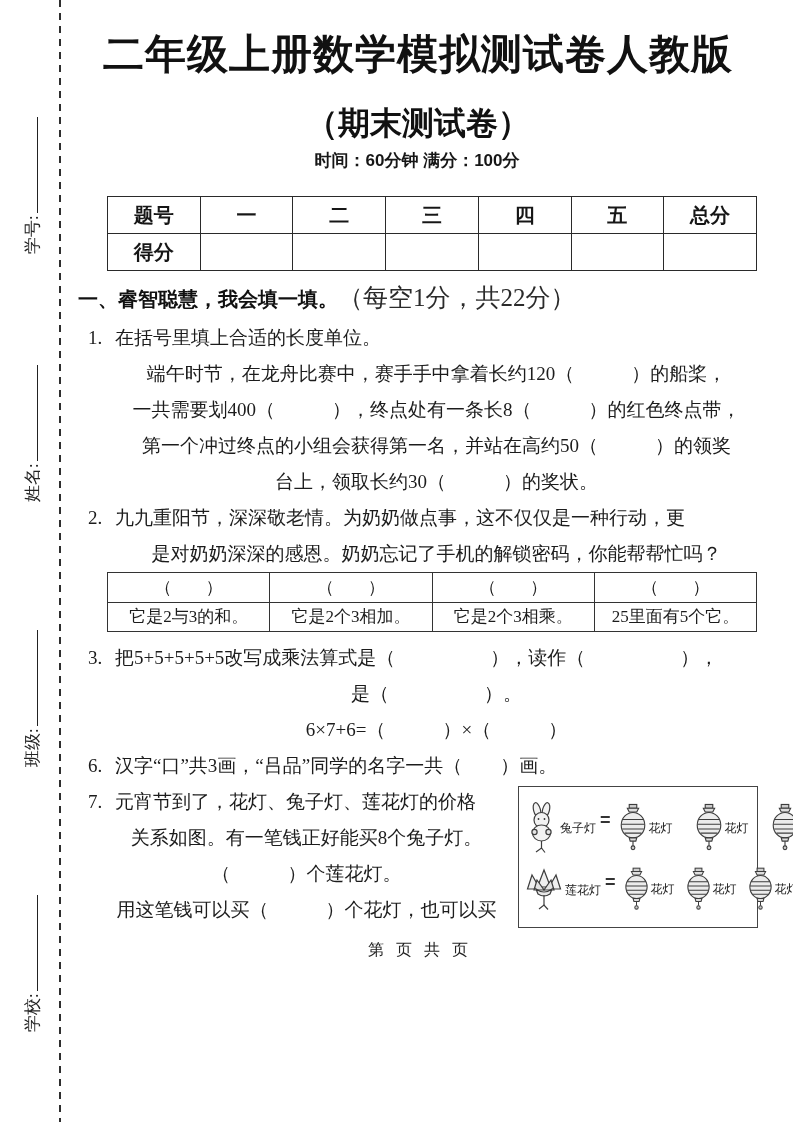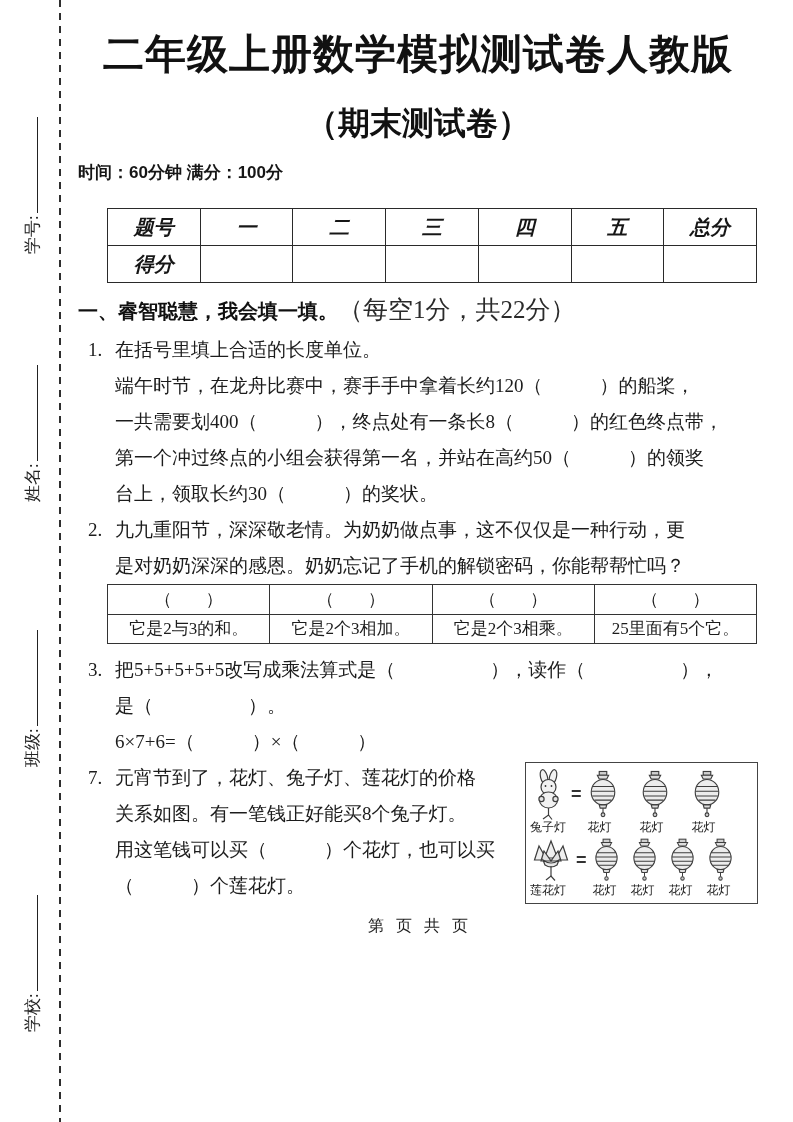--- a/index.html
+++ b/index.html
@@ -26,54 +26,54 @@
   .title {
     margin-top:28px; line-height:52px; text-align:center;
     font-family:"Liberation Sans", sans-serif; font-weight:700; font-size:41px;
     letter-spacing:1px; color:#111;
   }
   .subtitle {
     margin-top:22px; line-height:42px; text-align:center;
     font-family:"Liberation Sans", sans-serif; font-weight:700; font-size:32px; color:#111;
   }
   .meta {
-    margin-top:16px; line-height:26px; text-align:left; padding-right:2px;
+    margin-top:4px; line-height:26px; text-align:center; padding-right:2px;
     font-family:"Liberation Sans", sans-serif; font-weight:600; font-size:17px; color:#161616;
   }
   table.score {
     margin-top:22px; margin-left:29px; border-collapse:collapse; table-layout:fixed;
-    width:650px; font-family:"Liberation Sans", sans-serif;font-style:italic;
+    width:650px; font-family:"Liberation Sans", sans-serif;
   }
   table.score td {
     border:1.8px solid #2a2a2a; height:37px; text-align:center; vertical-align:middle;
     font-size:20px; font-weight:700; color:#161616;
   }
   .sec-heading { margin-top:12px; line-height:30px; font-size:20px; }
   .sec-heading .hb { font-family:"Liberation Sans", sans-serif; font-weight:700; color:#101010; }
   .sec-heading .hn { font-size:25px; color:#2b2b2b; }
   .qbody { margin-top:6px; margin-left:10px; width:670px; font-size:19px; }
   .qline { line-height:36px; height:36px; white-space:nowrap; }
-  .qline.cont { padding-left:27px; }
+  .qline.cont { padding-left:27px;text-align:center; }
   .qnum { display:inline-block; width:27px; }
   table.clues {
     margin:0 0 8px 19px; border-collapse:collapse; table-layout:fixed; width:650px; height:60px;
   }
   table.clues td {
     border:1.4px solid #333; text-align:center; vertical-align:middle; font-size:17px;
     height:29px; color:#1c1c1c;
   }
   .q7wrap { display:flex; align-items:flex-start;gap:20px; }
   .q7text { width:430px; }
   .figure {
     width:240px; height:142px; border:1.6px solid #444; margin-top:2px;
     display:flex; flex-direction:column; justify-content:space-evenly; padding:2px 4px;
     background:#fff;
   }
   .frow { display:flex; align-items:flex-end; justify-content:flex-start; }
-  .fcell { display:flex; flex-direction:column; }
+  .fcell { display:flex; align-items:center; }
   .fcell .flabel { font-size:12px; line-height:14px; color:#222; white-space:nowrap; }
   .feq {
     font-family:"Liberation Sans", sans-serif; font-weight:700; font-size:18px;
     align-self:center; margin:0 6px 14px 4px; color:#333;
   }
   .frow1 .fcell + .fcell { margin-left:20px; }
   .frow2 .fcell + .fcell { margin-left:9px; }
   .frow1 .feq + .fcell, .frow2 .feq + .fcell { margin-left:0; }
   .footer {
     margin-top:10px; text-align:center; font-size:16px; letter-spacing:12px;
@@ -202,27 +202,30 @@
       <div>
         <div class="qline"><span class="qnum">3.</span><span>把5+5+5+5+5改写成乘法算式是（　　　　　），读作（　　　　　），</span></div>
         <div class="qline cont">是（　　　　　）。</div>
       </div>
 
       <div>
         <div class="qline cont">6×7+6=（　　　）×（　　　）</div>
       </div>
 
 
+      <div>
+        <div class="qline"><span class="qnum">6.</span><span>汉字“口”共3画，“吕品”同学的名字一共（　　）画。</span></div>
+      </div>
 
       <div class="q7wrap">
         <div class="q7text">
           <div class="qline"><span class="qnum">7.</span><span>元宵节到了，花灯、兔子灯、莲花灯的价格</span></div>
           <div class="qline cont">关系如图。有一笔钱正好能买8个兔子灯。</div>
+          <div class="qline cont">（　　　）个莲花灯。</div>
           <div class="qline cont">用这笔钱可以买（　　　）个花灯，也可以买</div>
-          <div class="qline cont">（　　　）个莲花灯。</div>
         </div>
 
         <div class="figure">
           <div class="frow frow1">
             <div class="fcell">
               <svg class="licon" width="37" height="51" viewBox="0 0 37 51">
                   <use href="#g-rabbit"></use>
                 </svg>
               <span class="flabel">兔子灯</span>
             </div>

